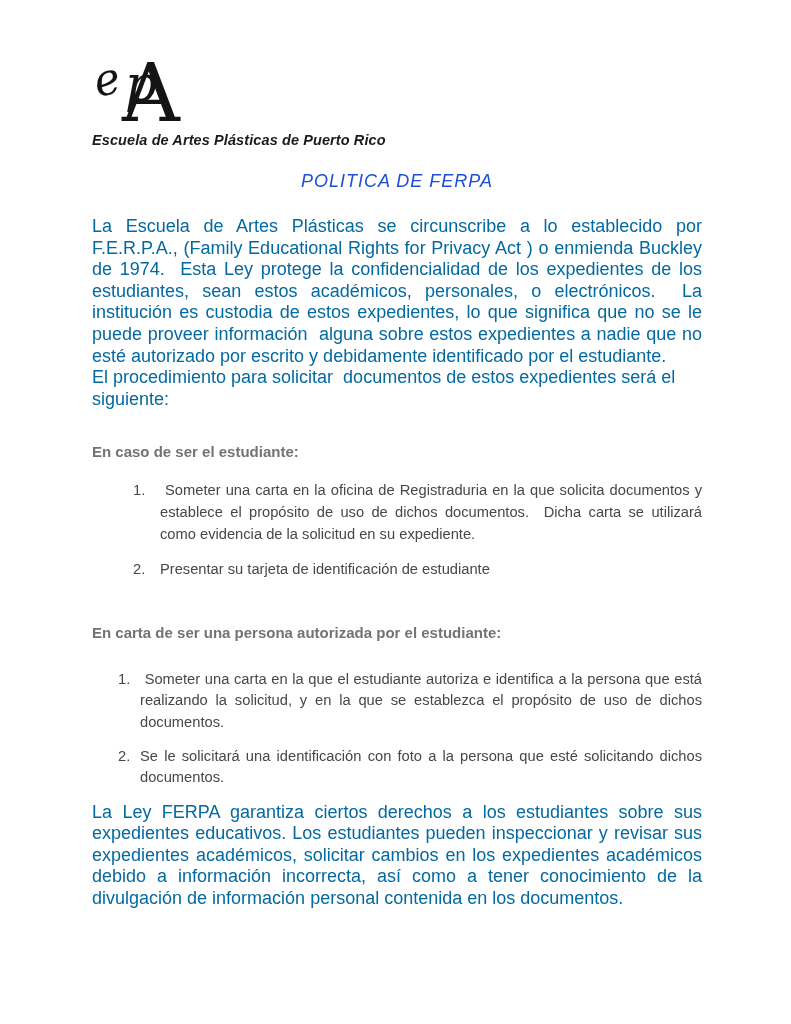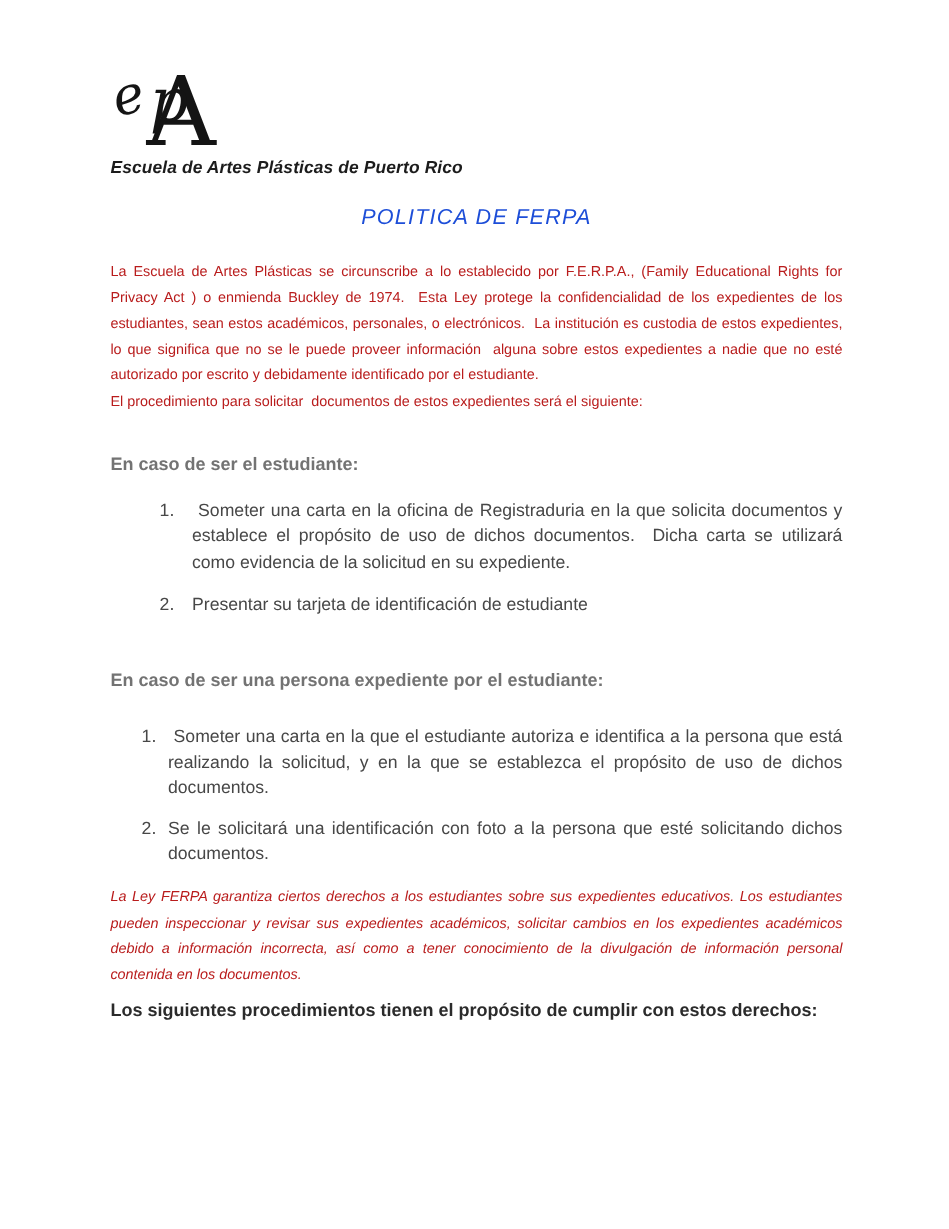--- a/index.html
+++ b/index.html
@@ -45,25 +45,25 @@
     font-style: italic;
   }
   .main-heading {
     margin-top: 21px;
     font-size: 17px;
     font-weight: bold;
     color: #272727;
     letter-spacing: 0.3px;
   }
   .para {
-    font-size: 12px;
+    font-size: 18px;
     line-height: 21.6px;
     text-align: justify;
     white-space: pre-wrap;
-    color: #b91c1c;
+    color: #0369a1;
   }
   .intro-para      { margin-top: 24px; }
   .procedure-intro { text-align: left; }
   .sec-heading {
     font-size: 15px;
     font-weight: bold;
     color: #737373;
   }
   .sec-heading.student    { margin-top: 33px; }
   .sec-heading.authorized { margin-top: 43px; }
@@ -86,21 +86,21 @@
   .list-a .li-num { width: 27px; }
   .list-b .li-num { width: 22px; }
   .li-text {
     flex: 1 1 auto;
     font-size: 14.7px;
     line-height: 21.6px;
     text-align: justify;
     white-space: pre-wrap;
     color: #474747;
   }
-  .rights-para { margin-top: 13px; font-style: italic; }
+  .rights-para { margin-top: 13px; }
   .closing-heading {
     margin-top: 11px;
     font-size: 15px;
     font-weight: bold;
     color: #2b2b2b;
   }
 </style>
 </head>
 <body>
 
@@ -128,30 +128,29 @@
     <div class="li">
       <span class="li-num">1.</span>
       <div class="li-text"> Someter una carta en la oficina de Registraduria en la que solicita documentos y establece el propósito de uso de dichos documentos.  Dicha carta se utilizará como evidencia de la solicitud en su expediente.</div>
     </div>
     <div class="li">
       <span class="li-num">2.</span>
       <div class="li-text">Presentar su tarjeta de identificación de estudiante</div>
     </div>
   </div>
 
-  <div class="sec-heading authorized">En caso de ser una persona expediente por el estudiante:</div>
+  <div class="sec-heading authorized">En carta de ser una persona autorizada por el estudiante:</div>
 
   <div class="list list-b">
     <div class="li">
       <span class="li-num">1.</span>
       <div class="li-text"> Someter una carta en la que el estudiante autoriza e identifica a la persona que está realizando la solicitud, y en la que se establezca el propósito de uso de dichos documentos.</div>
     </div>
     <div class="li">
       <span class="li-num">2.</span>
       <div class="li-text">Se le solicitará una identificación con foto a la persona que esté solicitando dichos documentos.</div>
     </div>
   </div>
 
   <div class="para rights-para">La Ley FERPA garantiza ciertos derechos a los estudiantes sobre sus expedientes educativos. Los estudiantes pueden inspeccionar y revisar sus expedientes académicos, solicitar cambios en los expedientes académicos debido a información incorrecta, así como a tener conocimiento de la divulgación de información personal contenida en los documentos.</div>
 
-  <div class="closing-heading">Los siguientes procedimientos tienen el propósito de cumplir con estos derechos:</div>
 
 </div>
 
 </body></html>

